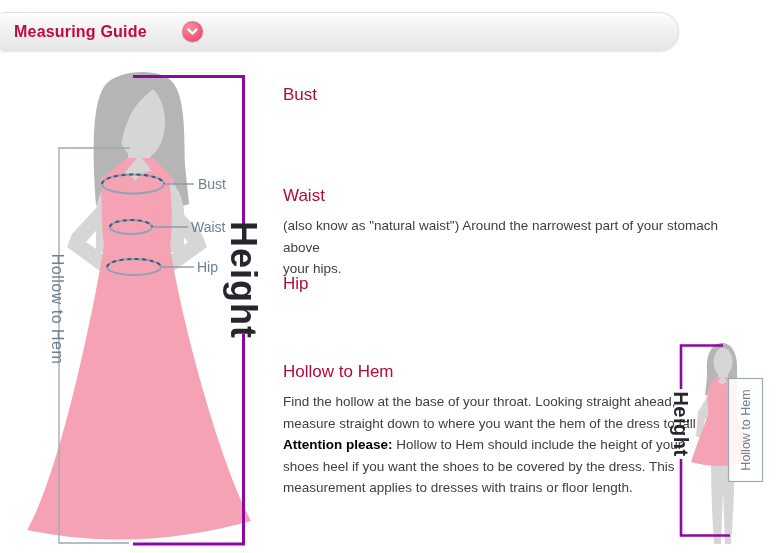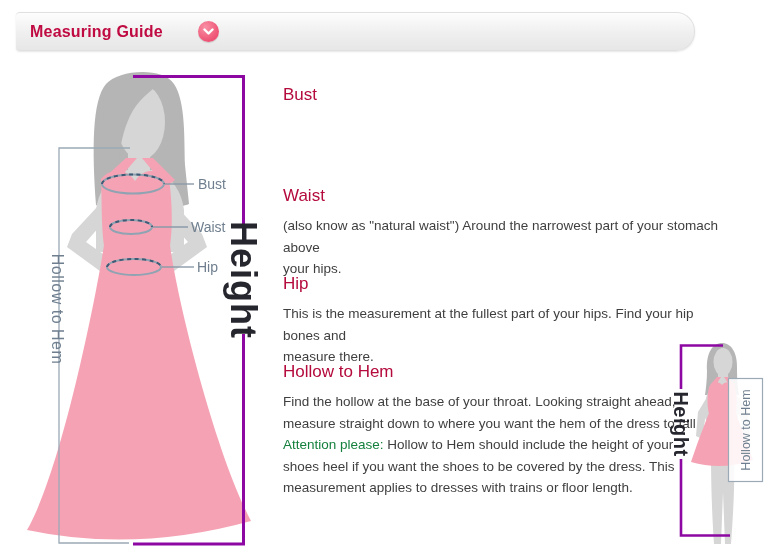--- a/index.html
+++ b/index.html
@@ -1,21 +1,21 @@
 <!DOCTYPE html>
 <html><head>
 <meta charset="utf-8">
 <style>
   html,body{margin:0;padding:0;background:#ffffff;}
   body{width:778px;height:553px;font-family:"Liberation Sans",sans-serif;position:relative;overflow:hidden;}
   .page{position:absolute;inset:0;width:778px;height:553px;background:#fff;}
 
   
   .header-bar{
-    position:absolute;left:16px;top:12px;width:678px;height:37px;
+    position:absolute;left:0;top:12px;width:678px;height:37px;
     background:linear-gradient(#fdfdfd,#efefef 55%,#e7e7e7);
     border:1px solid #e0e0e0;border-left:none;
     border-radius:4px 19px 19px 4px;
     box-shadow:0 1px 2px rgba(0,0,0,.10);
     display:flex;align-items:center;
   }
   .header-title{
     margin-left:14px;font-size:16px;font-weight:bold;color:#c00a42;letter-spacing:.2px;
   }
   .chevron-btn{
@@ -25,21 +25,21 @@
     box-shadow:0 1px 1px rgba(0,0,0,.15);
     display:flex;align-items:center;justify-content:center;
   }
 
   
   .content{position:absolute;left:283px;top:0;width:440px;}
   .section{position:absolute;left:0;width:440px;}
   .sec-bust{top:85px;} .sec-waist{top:186px;} .sec-hip{top:274px;} .sec-hollow{top:362px;}
   .section h3{margin:0;font-size:17px;font-weight:normal;color:#b40a3c;line-height:20px;}
   .section p{margin:9px 0 0 0;font-size:13.5px;line-height:21.5px;color:#3f3f3f;white-space:pre-line;}
-  .attention{color:#15803d;font-weight:normal;}
+  .attention{color:#000000;font-weight:bold;}
 
   
   .main-diagram{position:absolute;left:0;top:0;}
   .small-diagram{position:absolute;left:655px;top:330px;}
   svg text{font-family:"Liberation Sans",sans-serif;}
   .tag-label{font-size:14px;fill:#6f7f8f;}
   .height-big{font-size:36px;font-weight:bold;fill:#26262e;letter-spacing:1px;}
   .height-small{font-size:20px;font-weight:bold;fill:#26262e;letter-spacing:.5px;}
   .hollow-vert{font-size:16px;fill:#6f7f8f;letter-spacing:.5px;}
   .hollow-box-text{font-size:12.5px;fill:#6f7f8f;}
@@ -108,22 +108,20 @@
     <div class="section sec-bust">
       <h3>Bust</h3>
     </div>
     <div class="section sec-waist">
       <h3>Waist</h3>
       <p>(also know as "natural waist") Around the narrowest part of your stomach above
 your hips.</p>
     </div>
     <div class="section sec-hip">
       <h3>Hip</h3>
-      <p>This is the measurement at the fullest part of your hips. Find your hip bones and
-measure there.</p>
     </div>
     <div class="section sec-hollow">
       <h3>Hollow to Hem</h3>
       <p><span>Find the hollow at the base of your throat. Looking straight ahead,
 measure straight down to where you want the hem of the dress to fall.
 </span><strong class="attention">Attention please:</strong><span> Hollow to Hem should include the height of your
 shoes heel if you want the shoes to be covered by the dress. This
 measurement applies to dresses with trains or floor length.</span></p>
     </div>
   </div>

